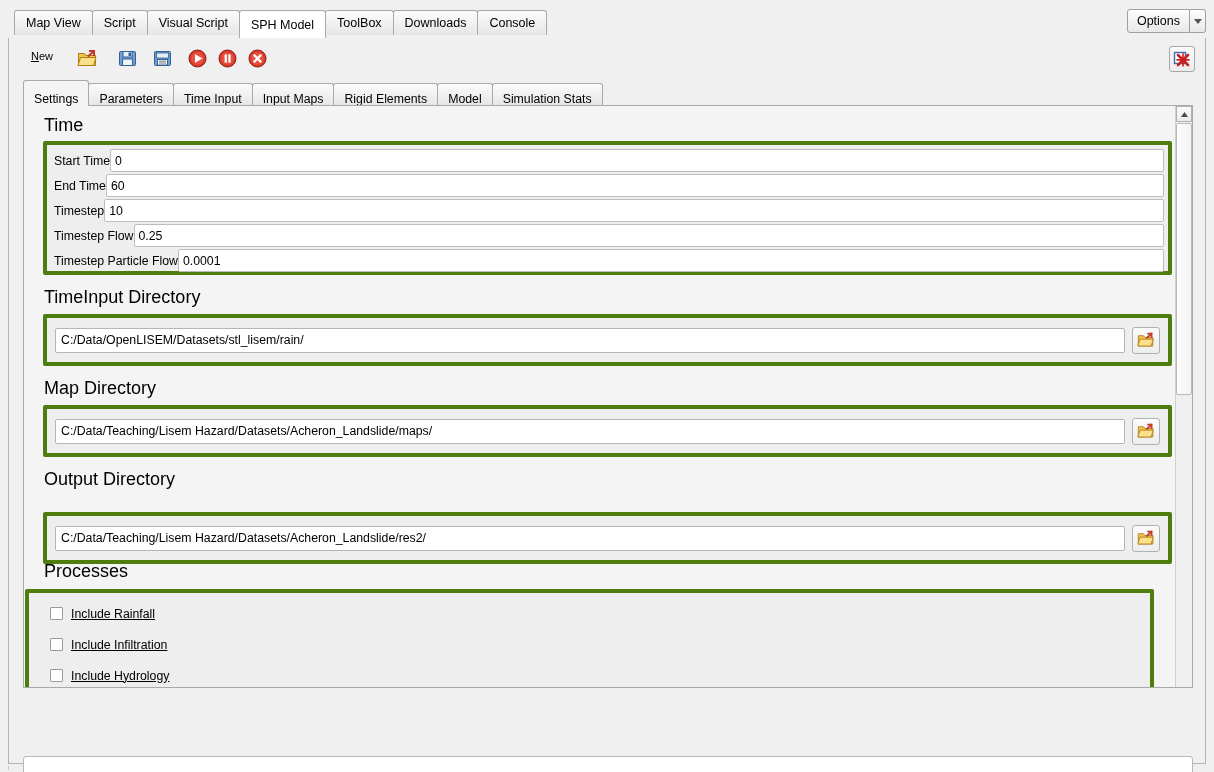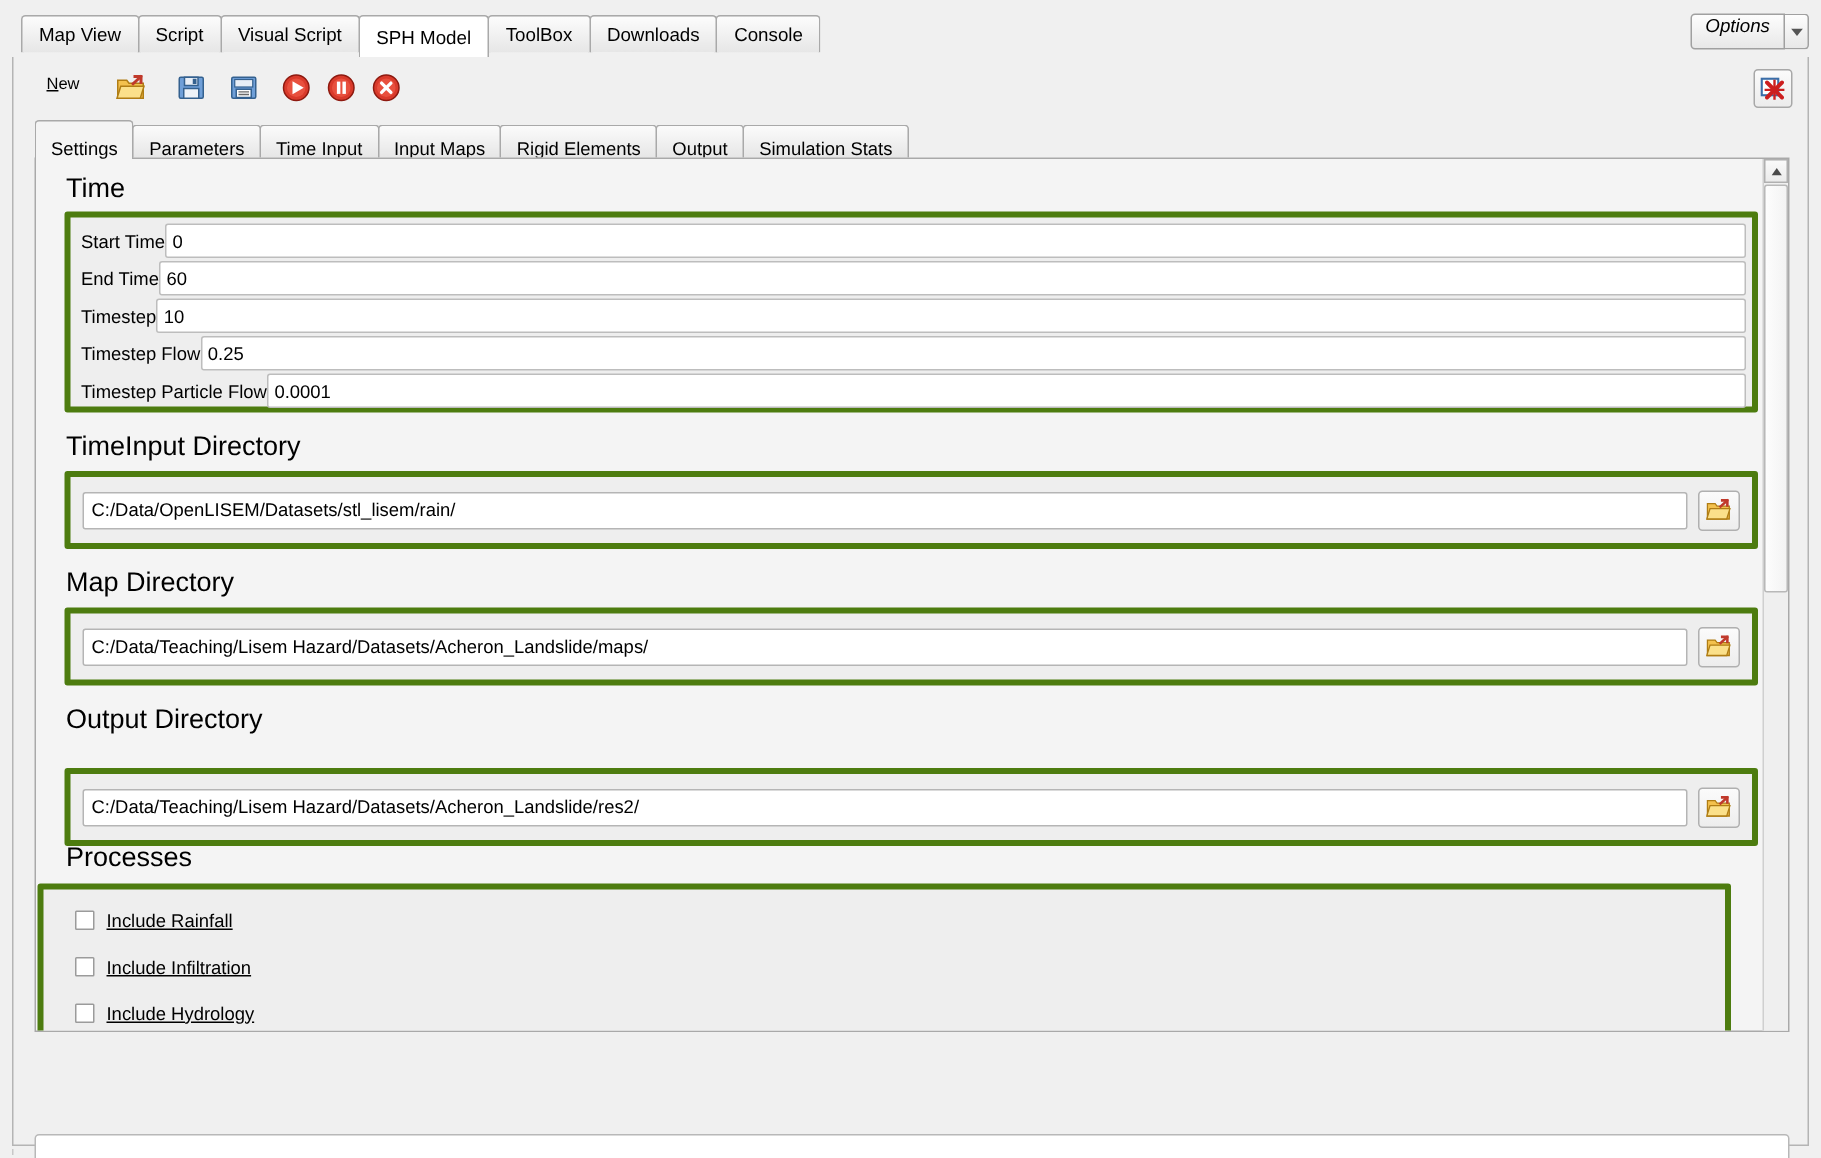--- a/index.html
+++ b/index.html
@@ -51,26 +51,25 @@
     height: 28px;
     z-index: 5;
     border-color: #a9a9a9;
   }
   .options-wrap {
     position: absolute; right: 8px; top: 9px;
     display: flex; align-items: stretch; height: 24px;
   }
   .options-btn {
     padding: 0 9px;
-    display: flex; 
+    display: flex; align-items: center;
     font-size: 12.5px;
     background: linear-gradient(#fdfdfd, #e8e8e8);
     border: 1px solid #a0a0a0;
     border-radius: 3px 0 0 3px;
-    font-style: italic;
   }
   .options-arrow {
     width: 16px;
     display: flex; align-items: center; justify-content: center;
     background: linear-gradient(#fdfdfd, #e8e8e8);
     border: 1px solid #a0a0a0;
     border-left: none;
     border-radius: 0 3px 3px 0;
   }
 
@@ -403,21 +402,21 @@
       <div class="itab">
           <span>Time Input</span>
         </div>
       <div class="itab">
           <span>Input Maps</span>
         </div>
       <div class="itab">
           <span>Rigid Elements</span>
         </div>
       <div class="itab">
-          <span>Output</span>
+          <span>Model</span>
         </div>
       <div class="itab">
           <span>Simulation Stats</span>
         </div>
     </div>
 
     <div class="scrollarea">
       <div class="scroll-content">
 
         <div class="sec-title" style="position:absolute;left:20px;top:9px;">Time</div>

